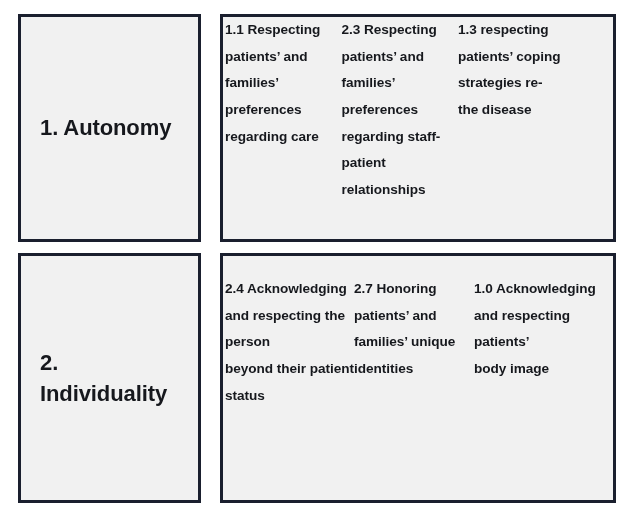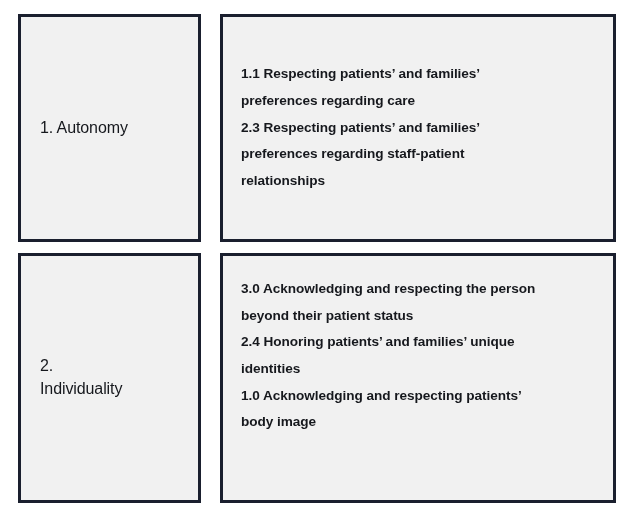--- a/index.html
+++ b/index.html
@@ -54,33 +54,33 @@
     flex: 0 0 183px;
     display: flex;
     align-items: center;
     justify-content: flex-start;
     padding: 0 14px 0 19px;
   }
 
   .cell-items {
     flex: 1 1 auto;
     display: flex;
-    flex-direction: column;
+    flex-direction: row;
     justify-content: center;
-    padding: 0 16px 0 18px;
+    padding: 0 16px 0 2px;
   }
 
   .row-individuality .cell-items {
     justify-content: flex-start;
     padding-top: 20px;
   }
 
   .category-label {
-    font-size: 16px;
-    font-weight: 400;
+    font-size: 22px;
+    font-weight: 700;
     line-height: 1.42;
     color: #16181d;
     letter-spacing: -0.1px;
     white-space: pre-line;
   }
 
   .item {
     font-size: 13.6px;
     font-weight: 700;
     line-height: 1.96;
@@ -101,35 +101,37 @@
       <div class="cell cell-category">
         <div class="category-label">1. Autonomy</div>
       </div>
 
       <div class="cell cell-items">
         <div class="item">1.1 Respecting patients’ and families’
 preferences regarding care</div>
         <div class="item">2.3 Respecting patients’ and families’
 preferences regarding staff-patient
 relationships</div>
+        <div class="item">1.3 respecting  patients’ coping strategies re-
+the disease</div>
       </div>
 
     </div>
 
     <div class="row row-individuality">
 
       <div class="cell cell-category">
         <div class="category-label">2.
 Individuality</div>
       </div>
 
       <div class="cell cell-items">
-        <div class="item">3.0 Acknowledging and respecting the person
+        <div class="item">2.4 Acknowledging and respecting the person
 beyond their patient status</div>
-        <div class="item">2.4 Honoring patients’ and families’ unique
+        <div class="item">2.7 Honoring patients’ and families’ unique
 identities</div>
         <div class="item">1.0 Acknowledging and respecting patients’
 body image</div>
       </div>
 
     </div>
 
   </div>
 
 </div>

